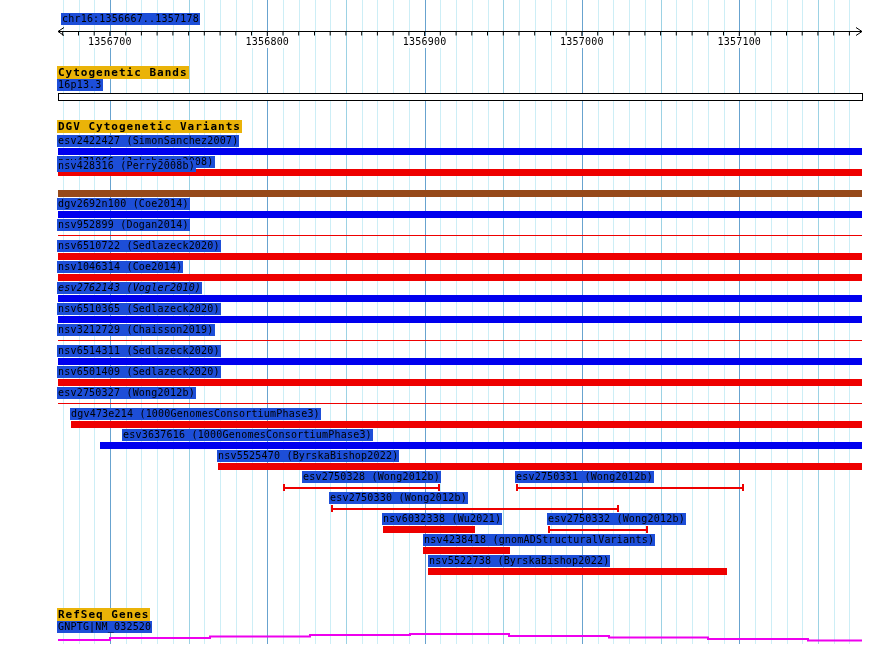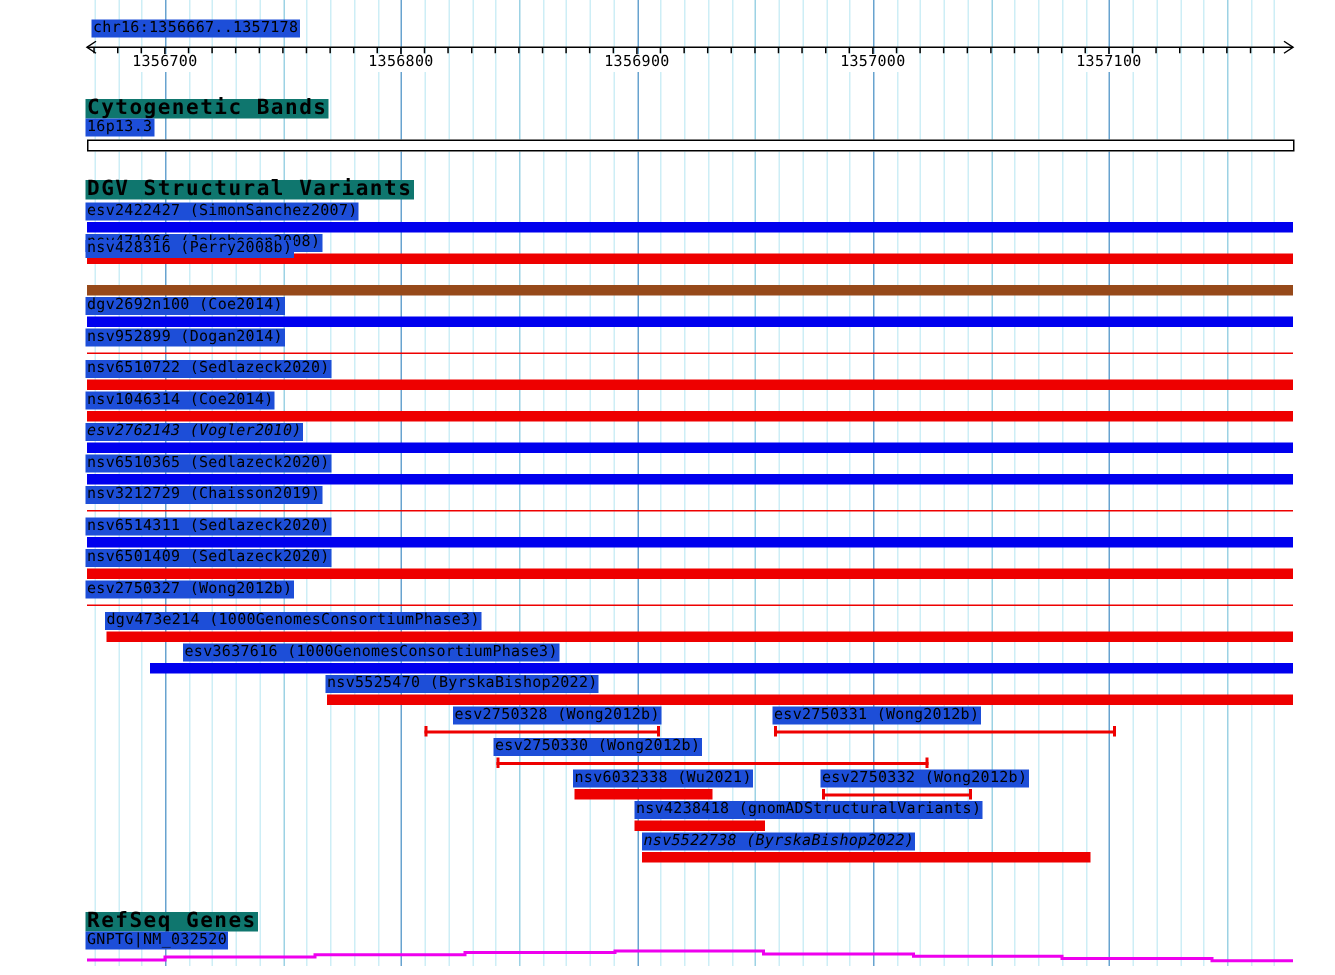--- a/index.html
+++ b/index.html
@@ -9,22 +9,22 @@
     font-family:"DejaVu Sans Mono", monospace;
   }
   .grid-line { position:absolute; top:0; height:644px; width:1px; }
   #overlay { position:absolute; left:0; top:0; z-index:2; }
   .lbl {
     position:absolute; z-index:4; font-size:10px; line-height:12px;
     letter-spacing:0.2px; color:#000; background:#1d4ed8; white-space:nowrap;
     padding:0 1px;
   }
   .heading {
-    position:absolute; z-index:4; font-size:14px; line-height:13px;
-    font-weight:bold; letter-spacing:1px; color:#000; background:#0f766e;
+    position:absolute; z-index:4; font-size:11px; line-height:13px;
+    font-weight:bold; letter-spacing:1px; color:#000; background:#eab308;
     white-space:nowrap; padding:0 1px;
   }
   .tick-label {
     position:absolute; z-index:4; font-size:10px; line-height:12px;
     letter-spacing:0.2px; color:#000; background:#fff; white-space:nowrap;
     transform:translateX(-50%);
   }
   .bar { position:absolute; z-index:3; }
   #cytoband {
     position:absolute; z-index:3; left:58px; top:93px; width:803px; height:6px;
@@ -155,21 +155,21 @@
       <span class="tick-label" style="left: 267.3px; top: 36px;">1356800</span>
       <span class="tick-label" style="left: 424.6px; top: 36px;">1356900</span>
       <span class="tick-label" style="left: 581.9px; top: 36px;">1357000</span>
       <span class="tick-label" style="left: 739.3px; top: 36px;">1357100</span>
     </div>
 
   <span class="heading" style="left:57px; top:66px;">Cytogenetic Bands</span>
   <span class="lbl" style="left:57px; top:79px;">16p13.3</span>
   <div id="cytoband"></div>
 
-  <span class="heading" style="left:57px; top:120px;">DGV Structural Variants</span>
+  <span class="heading" style="left:57px; top:120px;">DGV Cytogenetic Variants</span>
 
   <div id="variants-layer">
       <span class="lbl" style="left: 57px; top: 135px;">esv2422427 (SimonSanchez2007)</span>
       <div class="bar" style="left: 58px; top: 148px; width: 804px; height: 7px; background: rgb(0, 0, 238);"></div>
       <span class="lbl" style="left: 57px; top: 156px;">nsv471066 (Jakobsson2008)</span>
       <div class="bar" style="left: 58px; top: 169px; width: 804px; height: 7px; background: rgb(238, 0, 0);"></div>
       <span class="lbl" style="left: 57px; top: 160px;">nsv428316 (Perry2008b)</span>
       <div class="bar" style="left: 58px; top: 190px; width: 804px; height: 7px; background: rgb(150, 73, 26);"></div>
       <span class="lbl" style="left: 57px; top: 198px; text-align: center;">dgv2692n100 (Coe2014)</span>
       <div class="bar" style="left: 58px; top: 211px; width: 804px; height: 7px; background: rgb(0, 0, 238);"></div>
@@ -210,20 +210,20 @@
       <div class="bar" style="left: 331px; top: 505px; width: 2px; height: 7px; background: rgb(238, 0, 0);"></div>
       <div class="bar" style="left: 617px; top: 505px; width: 2px; height: 7px; background: rgb(238, 0, 0);"></div>
       <span class="lbl" style="left: 382px; top: 513px;">nsv6032338 (Wu2021)</span>
       <div class="bar" style="left: 383px; top: 526px; width: 92px; height: 7px; background: rgb(238, 0, 0);"></div>
       <span class="lbl" style="left: 547px; top: 513px;">esv2750332 (Wong2012b)</span>
       <div class="bar" style="left: 548px; top: 529px; width: 100px; height: 2px; background: rgb(238, 0, 0);"></div>
       <div class="bar" style="left: 548px; top: 526px; width: 2px; height: 7px; background: rgb(238, 0, 0);"></div>
       <div class="bar" style="left: 646px; top: 526px; width: 2px; height: 7px; background: rgb(238, 0, 0);"></div>
       <span class="lbl" style="left: 423px; top: 534px;">nsv4238418 (gnomADStructuralVariants)</span>
       <div class="bar" style="left: 423px; top: 547px; width: 87px; height: 7px; background: rgb(238, 0, 0);"></div>
-      <span class="lbl" style="left: 428px; top: 555px; font-style: italic;">nsv5522738 (ByrskaBishop2022)</span>
+      <span class="lbl" style="left: 428px; top: 555px;">nsv5522738 (ByrskaBishop2022)</span>
       <div class="bar" style="left: 428px; top: 568px; width: 299px; height: 7px; background: rgb(238, 0, 0);"></div>
     </div>
 
   <span class="heading" style="left:57px; top:608px;">RefSeq Genes</span>
   <span class="lbl" style="left:57px; top:621px;">GNPTG|NM_032520</span>
 
 </div>
 
 </body></html>

